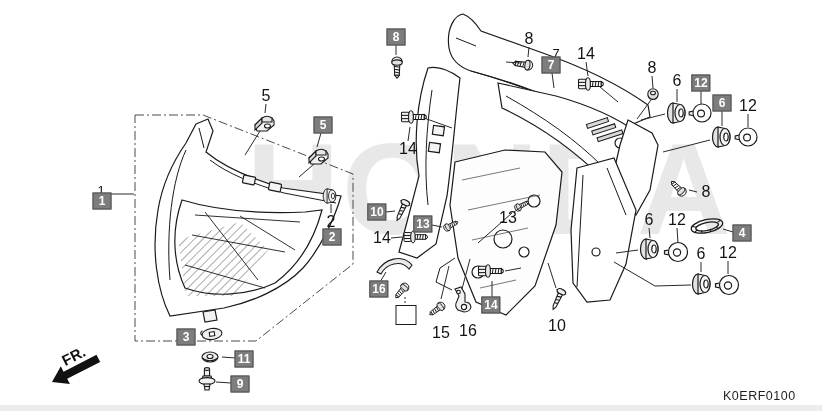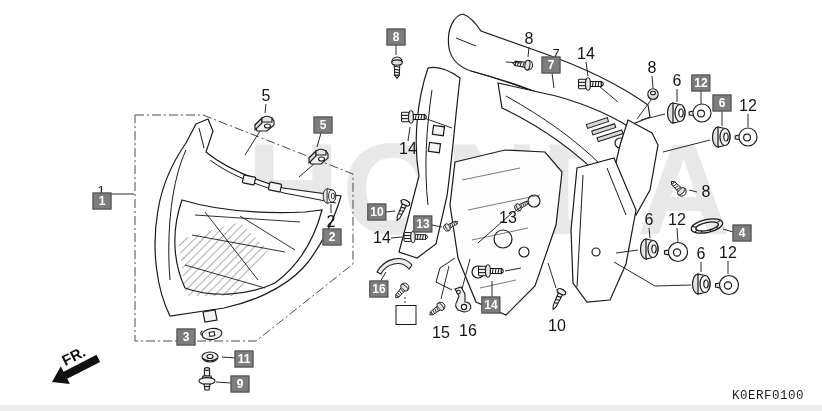--- a/index.html
+++ b/index.html
@@ -11,22 +11,22 @@
   .artwork{position:absolute;left:0;top:0;}
   .callout-layer{position:absolute;left:0;top:0;width:822px;height:411px;}
   .callout{position:absolute;transform:translate(-50%,-50%);line-height:1;color:#141414;
            font-size:16px;cursor:pointer;user-select:none;white-space:nowrap;}
   .callout.plain{z-index:2;font-weight:500;}
   .callout.box{z-index:3;background:#7d7d7d;color:#ffffff;border:1px solid #4e4e4e;
                font-size:12px;font-weight:bold;min-width:13px;padding:1px 2px;
                text-align:center;line-height:13px;}
   .callout.whitebox{z-index:3;background:#ffffff;border:1.4px solid #1c1c1c;
                     width:19px;height:18px;padding:0;}
-  .diagram-code{position:absolute;left:723px;top:389px;width:90px;text-align:center;
-                font-size:12.5px;letter-spacing:0.5px;color:#1f1f1f;font-family:Liberation Mono, monospace;}
+  .diagram-code{position:absolute;left:723px;top:389px;width:90px;text-align:left;
+                font-size:12.5px;letter-spacing:0.5px;color:#1f1f1f;}
   .bottom-strip{position:absolute;left:0;bottom:0;width:822px;height:6px;background:#ededed;}
   svg text{font-family:"Liberation Sans",sans-serif;}
 </style>
 </head>
 <body>
 
 <div class="stage">
 
   <div class="watermark">HONDA</div>
 

